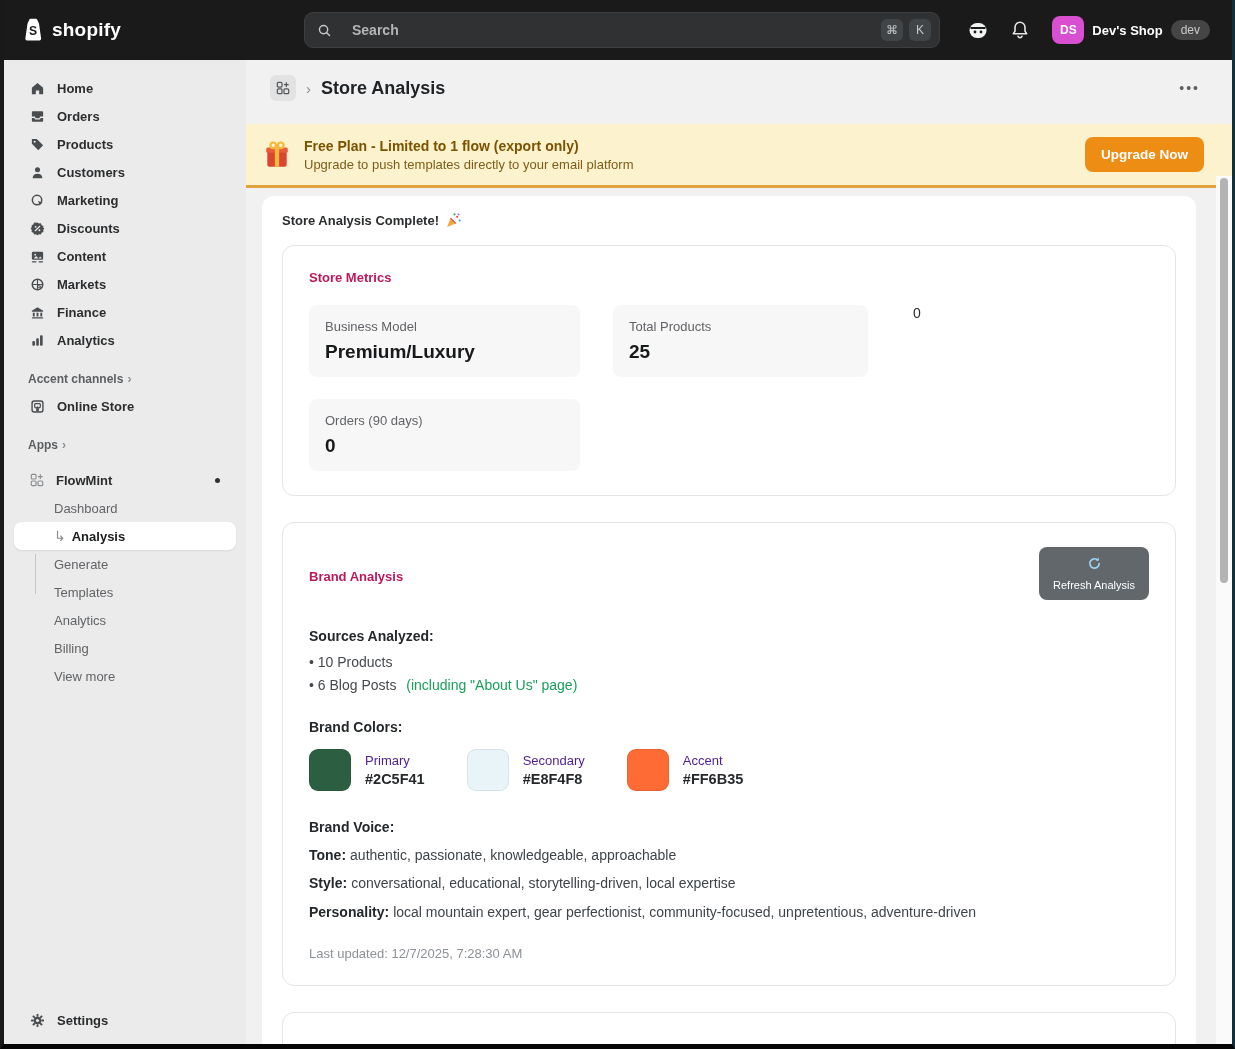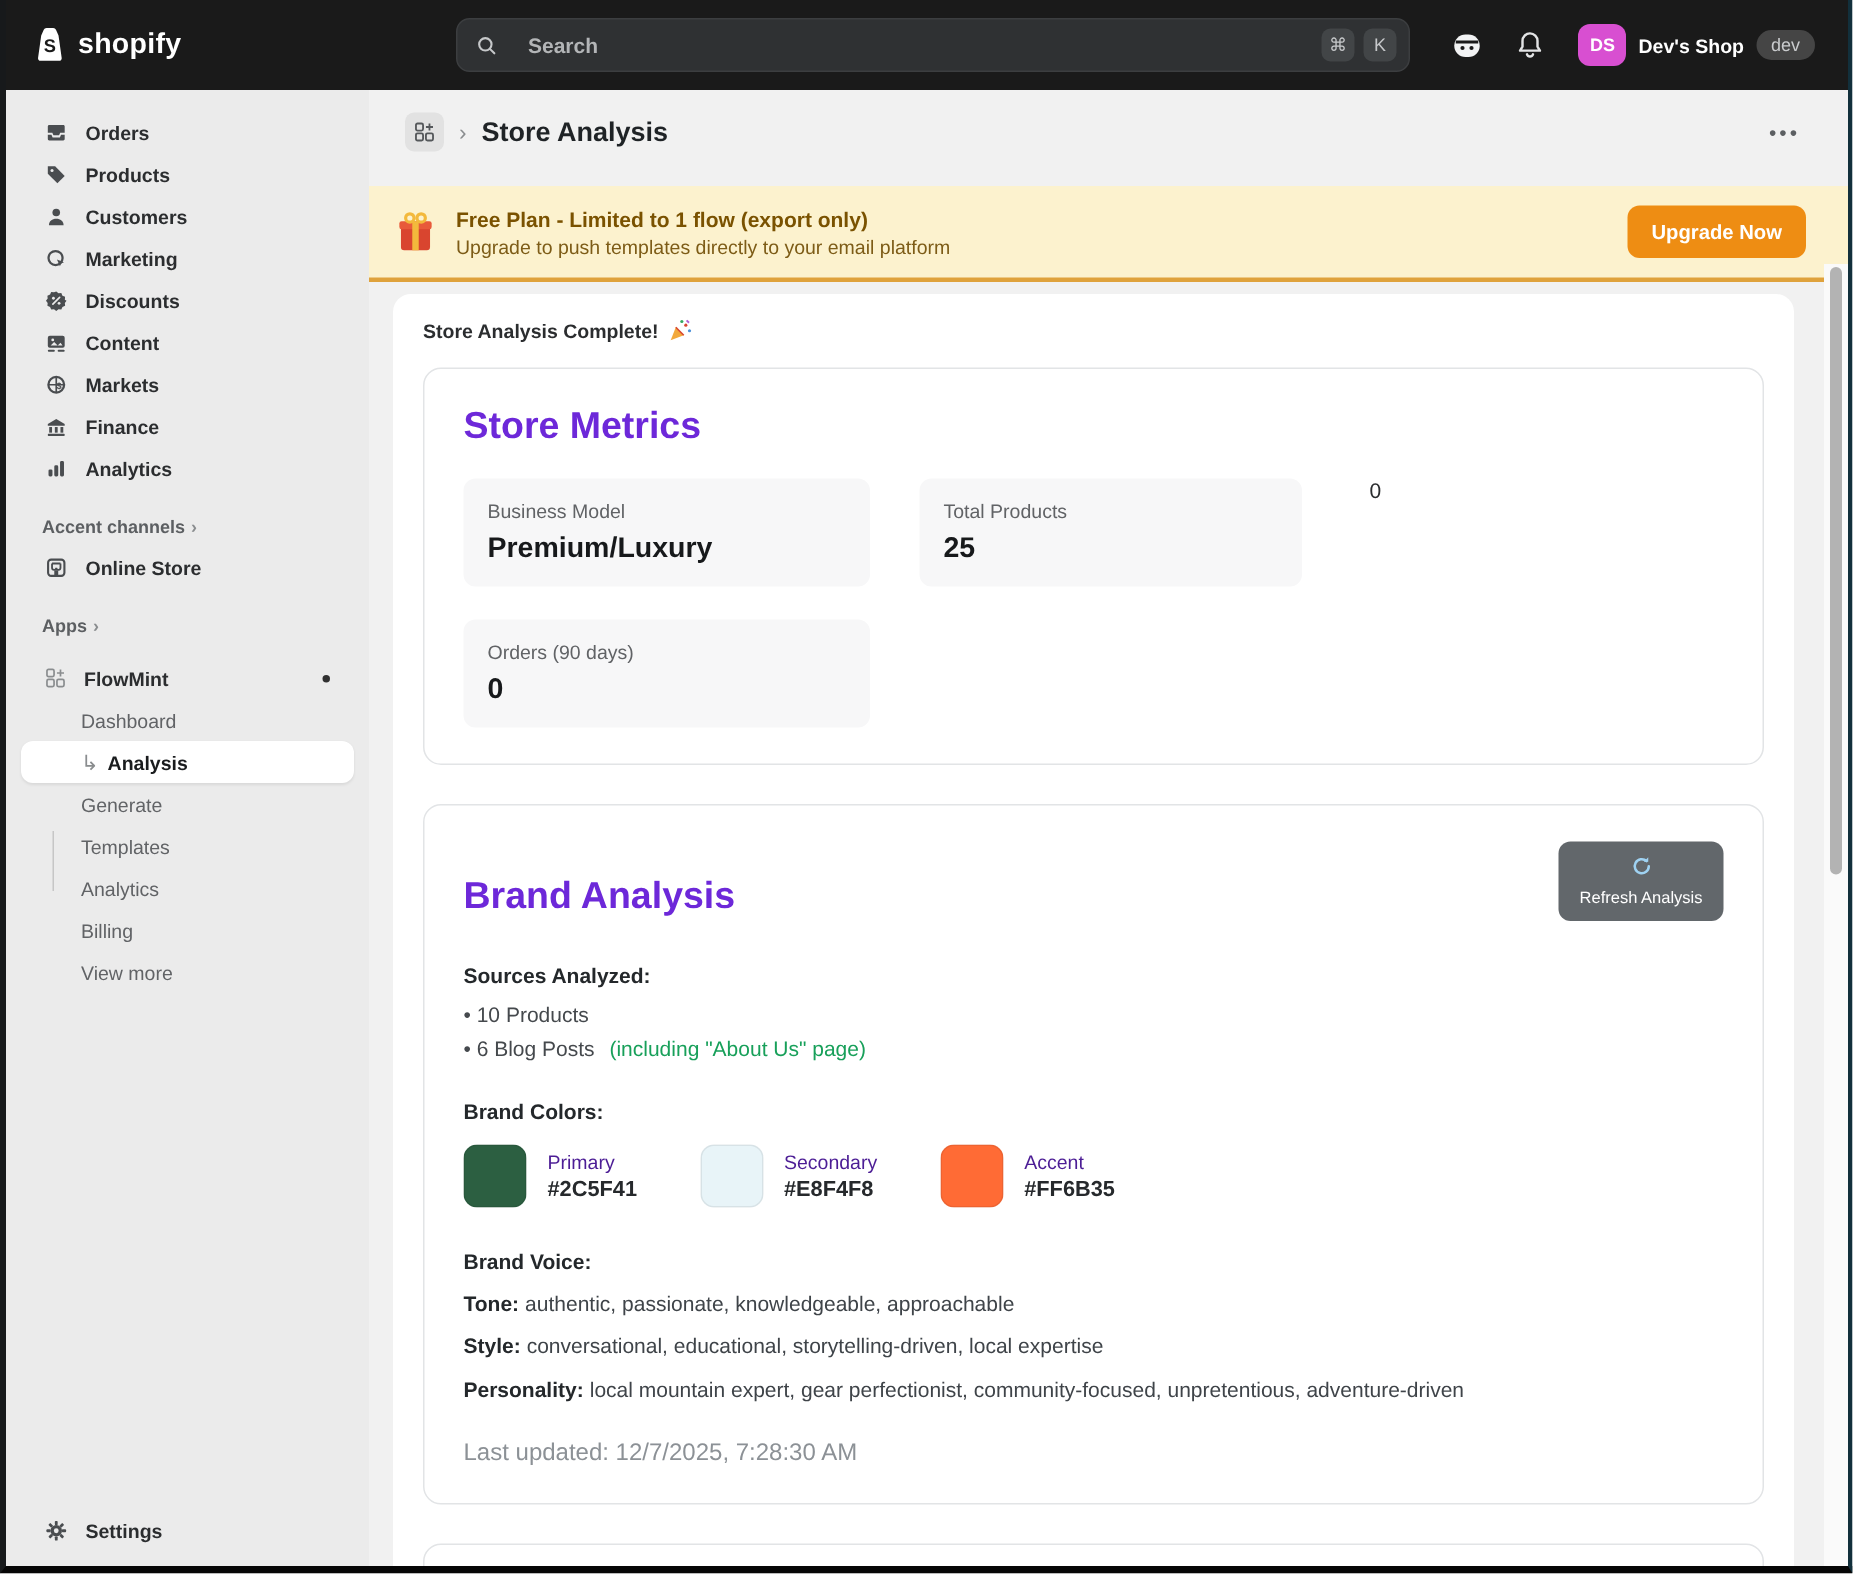--- a/index.html
+++ b/index.html
@@ -67,21 +67,21 @@
   .banner-sub { font-size:13px; color:#7d5c17; }
   .upgrade-btn { margin-left:auto; border:none; border-radius:8px; color:#fff; font-weight:700;
     font-size:13.5px; padding:10px 16px; cursor:pointer; font-family:inherit; }
 
   .scroll-panel { flex:1 1 auto; margin:8px 36px 0 16px; background:#fff; border-radius:12px 12px 0 0;
     padding:16px 20px; overflow:hidden; position:relative; }
   .complete-msg { font-size:13px; font-weight:700; color:#2b2d2f; display:flex; align-items:center; gap:6px; }
 
   .card { background:#fff; border:1px solid #e2e4e6; border-radius:12px; padding:24px 26px;
     margin-top:16px; position:relative; }
-  .card h2 { font-size:25px; font-weight:700; color:#6d28d9; }
+  .card h2 { font-size:13px; font-weight:700; color:#be185d; }
 
   .metrics-grid { margin-top:20px; display:grid; grid-template-columns:271px 255px 1fr;
     column-gap:33px; row-gap:22px; align-items:start; }
   .metric-tile { background:#f7f7f8; border-radius:8px; padding:14px 16px; }
   .metric-label { font-size:13px; color:#616366; }
   .metric-value { margin-top:7px; font-size:19px; font-weight:700; color:#17191b; }
   .stray-zero { font-size:14px; color:#2b2d2f; padding-left:12px; }
 
   .card-head { display:flex; align-items:flex-start; justify-content:space-between; }
   .refresh-btn { display:flex; align-items:center; gap:8px; background:#62676b; color:#fff; border:none;
@@ -93,21 +93,21 @@
 
   .swatch-row { margin-top:14px; display:flex; gap:42px; }
   .swatch-group { display:flex; align-items:center; gap:14px; }
   .swatch { width:42px; height:42px; border-radius:9px; border:1px solid rgba(0,0,0,.07); }
   .swatch-name { font-size:13px; color:#4c1d95; }
   .swatch-hex { margin-top:3px; font-size:14.5px; font-weight:600; color:#26292c; }
 
   .voice-list { margin-top:10px; display:flex; flex-direction:column; gap:8px; font-size:14px;
     color:#3f4449; line-height:1.45; }
   .voice-label { font-weight:700; color:#24282b; margin-right:4px; }
-  .last-updated { margin-top:24px; font-size:16px; color:#8c9196; }
+  .last-updated { margin-top:24px; font-size:13px; color:#8c9196; }
 
   
   .scroll-track { position:absolute; top:116px; right:0; bottom:0; width:16px; background:#fafafa; }
   .scroll-thumb { position:absolute; top:2px; right:4px; width:8px; height:405px; border-radius:4px;
     background:#b3b3b3; cursor:pointer; }
 </style>
 </head>
 <body>
 
 <div class="window">
@@ -148,20 +148,26 @@
       </div>
       <div class="account">
         <span class="avatar" style="background: rgb(216, 79, 209);">DS</span>
         <span class="store-name">Dev's Shop</span>
         <span class="env-badge">dev</span>
       </div>
     </div>
   </div>
 
   <nav class="sidebar">
+    <div class="nav-item">
+      <svg width="15" height="15" viewBox="0 0 16 16" fill="#4a4d50">
+          <path d="M8 2l6 5.2V14h-4.2v-3.8H6.2V14H2V7.2z"></path>
+        </svg>
+      <span>Home</span>
+    </div>
     <div class="nav-item">
       <svg width="15" height="15" viewBox="0 0 16 16" fill="#4a4d50">
           <path d="M3 2.5h10c.6 0 1 .4 1 1V8h-3.2l-.8 1.8H6L5.2 8H2V3.5c0-.6.4-1 1-1zM2 9.5h2.6l.8 1.8h5.2l.8-1.8H14v3c0 .6-.4 1-1 1H3c-.6 0-1-.4-1-1z"></path>
         </svg>
       <span>Orders</span>
     </div>
     <div class="nav-item">
       <svg width="15" height="15" viewBox="0 0 16 16" fill="#4a4d50">
           <path d="M2 2h5.2L14 8.8 8.8 14 2 7.2z"></path>
           <circle cx="5" cy="5" r="1.1" fill="#ebebeb"></circle>

